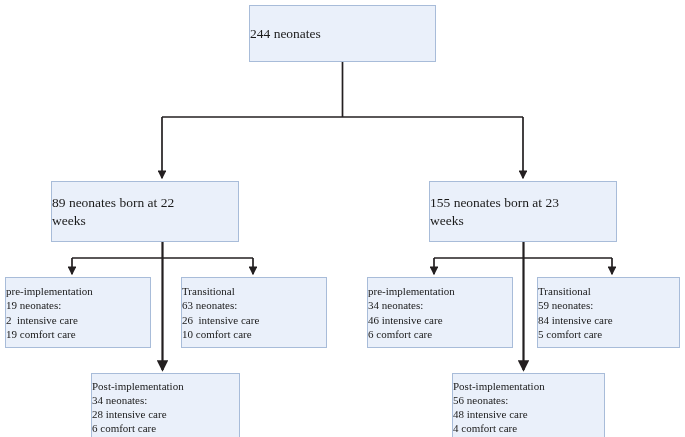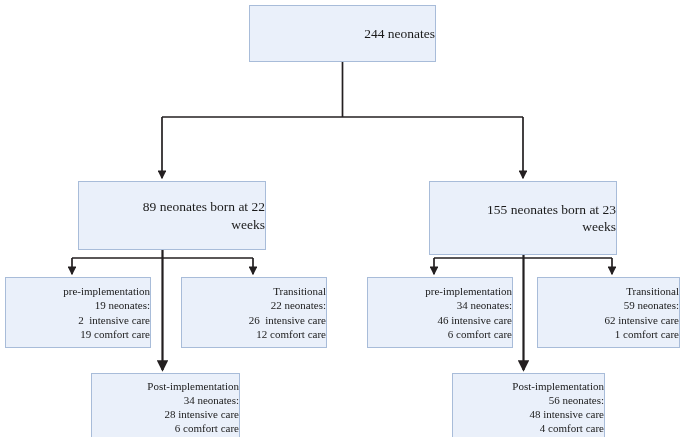--- a/index.html
+++ b/index.html
@@ -18,32 +18,32 @@
     background: #ffffff;
     overflow: hidden;
   }
   .node {
     position: absolute;
     box-sizing: border-box;
     background: #eaf0fa;
     border: 1.5px solid #a8bcd9;
     display: flex;
     flex-direction: column;
-    align-items: flex-end;
+    align-items: flex-start;
     justify-content: center;
     text-align: center;
     line-height: 1.28;
   }
   .node .line {
     display: block;
     white-space: pre;
   }
   .n-root  { left: 249px; top: 5px;   width: 187px; height: 57px;  font-size: 13.5px; }
-  .n-l2a   { left: 78px;  top: 181px; width: 188px; height: 69px;  font-size: 13.5px; }
-  .n-l2b   { left: 429px; top: 181px; width: 188px; height: 74px;  font-size: 13.5px; }
+  .n-l2a   { left: 51px;  top: 181px; width: 188px; height: 61px;  font-size: 13.5px; }
+  .n-l2b   { left: 429px; top: 181px; width: 188px; height: 61px;  font-size: 13.5px; }
   .n-l3a   { left: 5px;   top: 277px; width: 146px; height: 71px;  font-size: 11px; }
   .n-l3b   { left: 181px; top: 277px; width: 146px; height: 71px;  font-size: 11px; }
   .n-l3c   { left: 367px; top: 277px; width: 146px; height: 71px;  font-size: 11px; }
   .n-l3d   { left: 537px; top: 277px; width: 143px; height: 71px;  font-size: 11px; }
   .n-l4a   { left: 91px;  top: 373px; width: 149px; height: 68px;  font-size: 11px; }
   .n-l4b   { left: 452px; top: 373px; width: 153px; height: 68px;  font-size: 11px; }
 
   .connectors {
     position: absolute;
     left: 0; top: 0;
@@ -101,37 +101,37 @@
 
   <div class="node n-l3a">
     <span class="line">pre-implementation</span>
     <span class="line">19 neonates:</span>
     <span class="line">2  intensive care</span>
     <span class="line">19 comfort care</span>
   </div>
 
   <div class="node n-l3b">
     <span class="line">Transitional</span>
-    <span class="line">22 neonates:</span>
+    <span class="line">63 neonates:</span>
     <span class="line">26  intensive care</span>
-    <span class="line">12 comfort care</span>
+    <span class="line">10 comfort care</span>
   </div>
 
   <div class="node n-l3c">
     <span class="line">pre-implementation</span>
     <span class="line">34 neonates:</span>
     <span class="line">46 intensive care</span>
     <span class="line">6 comfort care</span>
   </div>
 
   <div class="node n-l3d">
     <span class="line">Transitional</span>
     <span class="line">59 neonates:</span>
-    <span class="line">62 intensive care</span>
-    <span class="line">1 comfort care</span>
+    <span class="line">84 intensive care</span>
+    <span class="line">5 comfort care</span>
   </div>
 
   <div class="node n-l4a">
     <span class="line">Post-implementation</span>
     <span class="line">34 neonates:</span>
     <span class="line">28 intensive care</span>
     <span class="line">6 comfort care</span>
   </div>
 
   <div class="node n-l4b">

